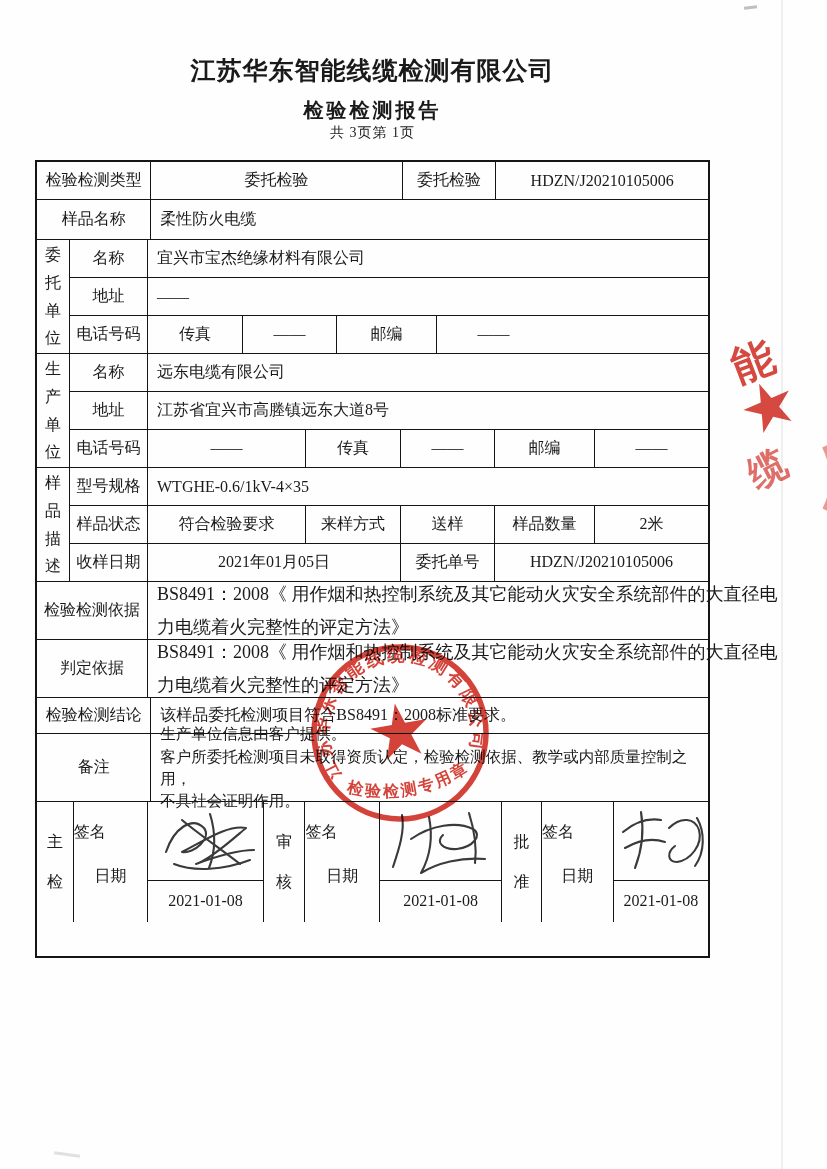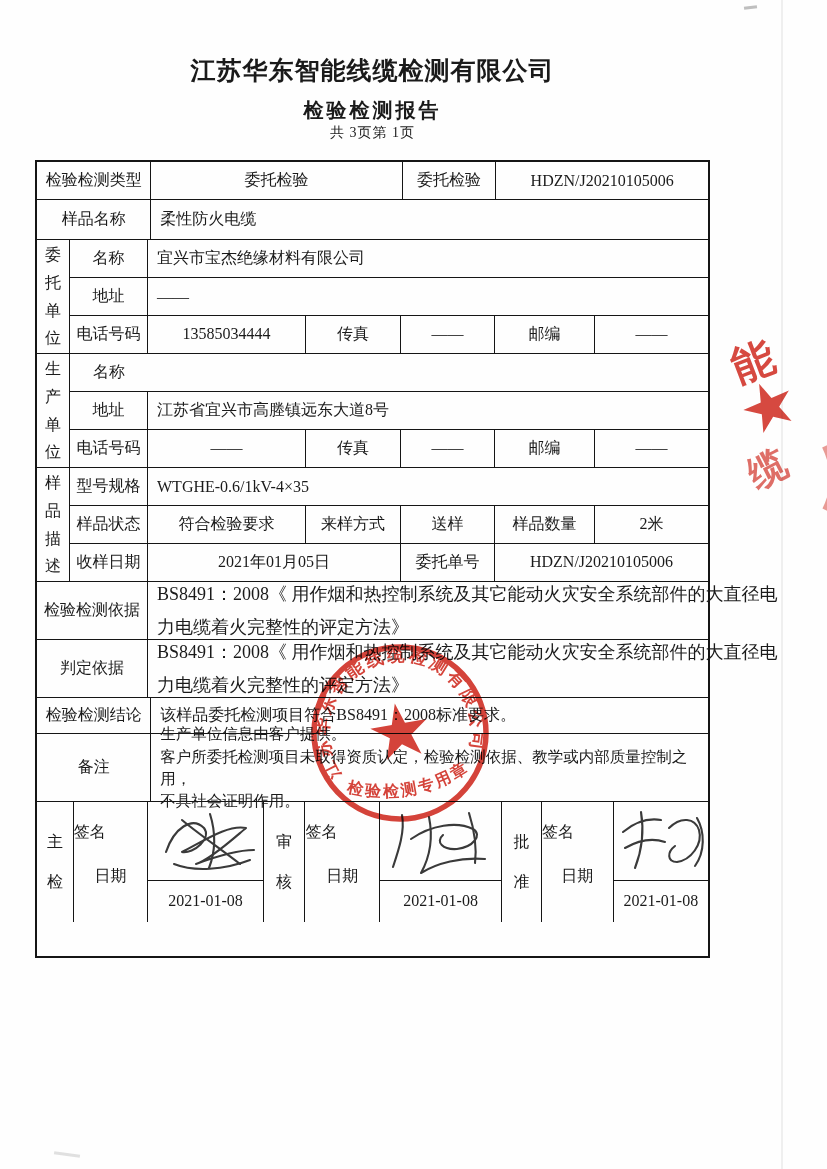--- a/index.html
+++ b/index.html
@@ -92,38 +92,38 @@
           <div class="srow" style="height:38px">
             <div class="c cc" style="width:78px">名称</div>
             <div class="c cl" style="width:560px">宜兴市宝杰绝缘材料有限公司</div>
           </div>
           <div class="srow" style="height:38px">
             <div class="c cc" style="width:78px">地址</div>
             <div class="c cl" style="width:560px">——</div>
           </div>
           <div class="srow" style="height:36.8px">
             <div class="c cc" style="width:78px">电话号码</div>
-            <div class="c cc" style="width:158px">13585034444</div>
             <div class="c cc" style="width:95px">传真</div>
             <div class="c cc" style="width:94px">——</div>
             <div class="c cc" style="width:100px">邮编</div>
             <div class="c cc" style="width:113px">——</div>
           </div>
         </div>
       </div>
     </div>
 
     <div class="row" style="height:114px">
       <div class="c vlabel" style="width:37px">
         <span>生产单位</span>
       </div>
       <div class="sub c" style="width:638px; padding:0; display:flex; align-items:stretch;">
         <div style="display:flex; flex-direction:column; width:100%;">
           <div class="srow" style="height:38px">
             <div class="c cc" style="width:78px">名称</div>
+            <div class="c cl" style="width:560px">远东电缆有限公司</div>
           </div>
           <div class="srow" style="height:38px">
             <div class="c cc" style="width:78px">地址</div>
             <div class="c cl" style="width:560px">江苏省宜兴市高塍镇远东大道8号</div>
           </div>
           <div class="srow" style="height:36.8px">
             <div class="c cc" style="width:78px">电话号码</div>
             <div class="c cc" style="width:158px">——</div>
             <div class="c cc" style="width:95px">传真</div>
             <div class="c cc" style="width:94px">——</div>

